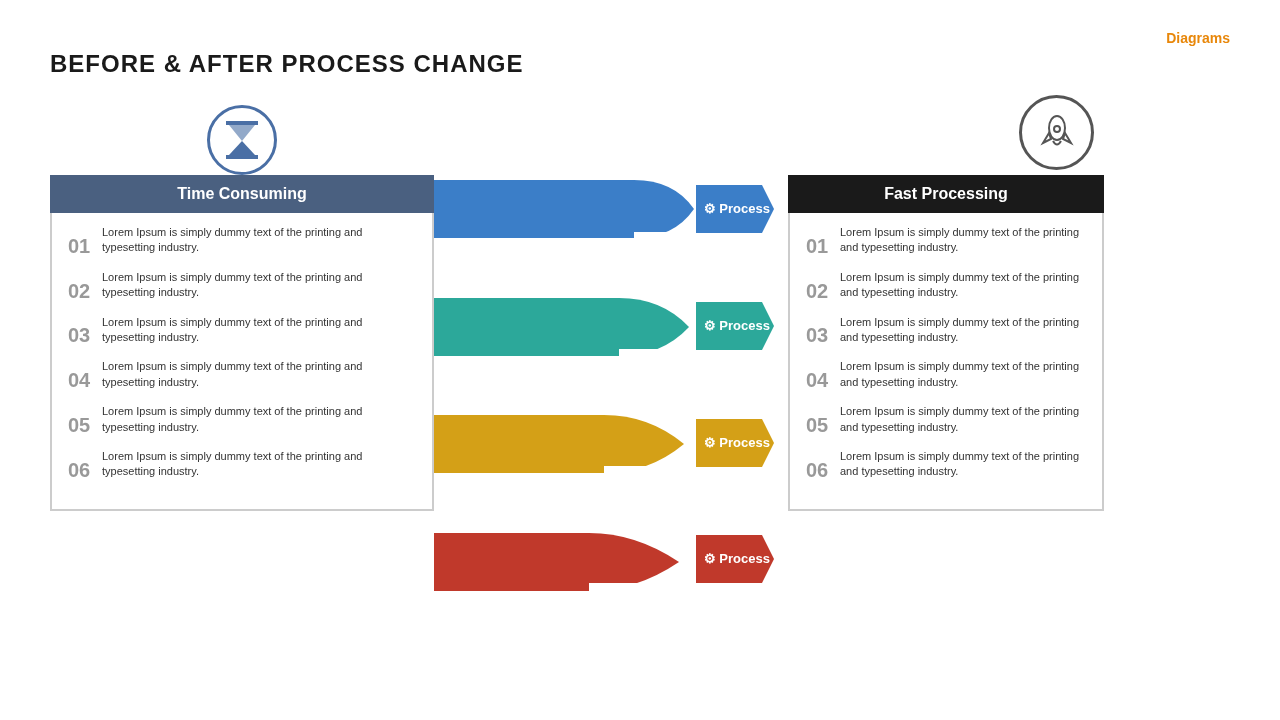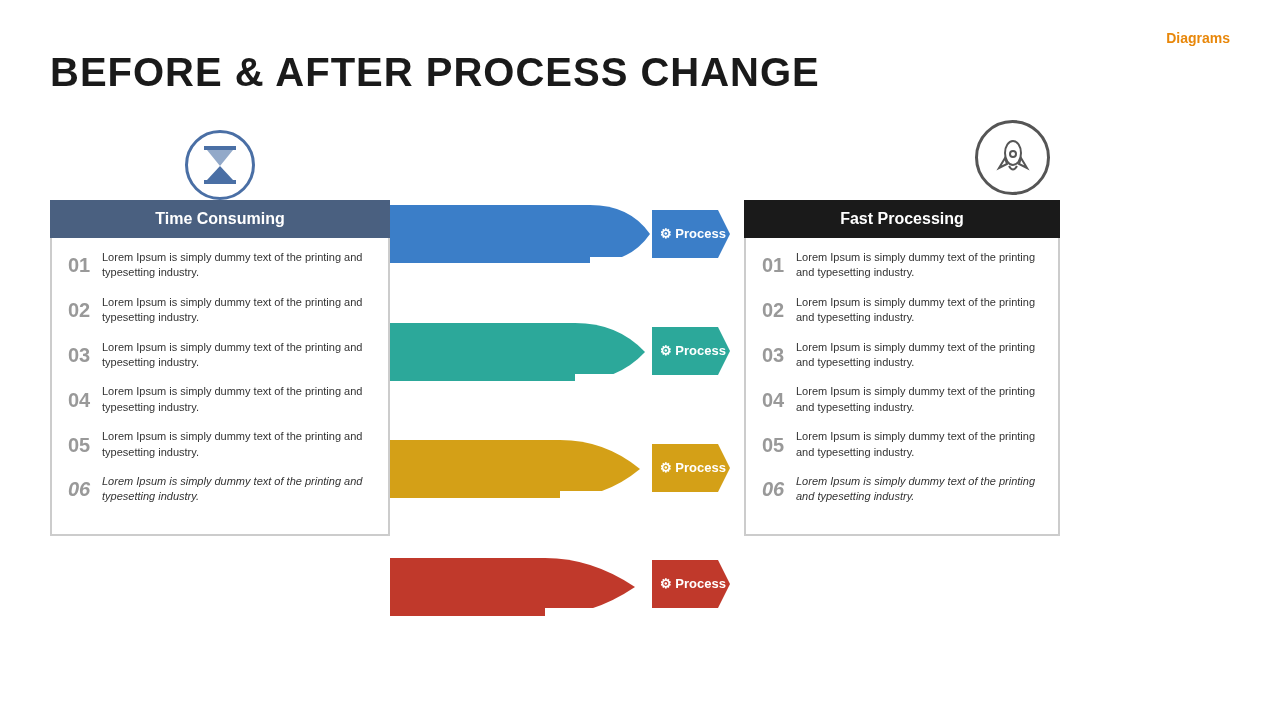--- a/index.html
+++ b/index.html
@@ -21,39 +21,39 @@
 
     
     .header-diagrams {
       color: #e8870a;
       font-size: 14px;
       font-weight: 600;
       margin-bottom: 4px;
       text-align: right;
     }
     .header-title {
-      font-size: 40px;
+      font-size: 24px;
       font-weight: 900;
       color: #1a1a1a;
       letter-spacing: 1px;
-      margin-bottom: 35px;
+      margin-bottom: 27px;
     }
 
     
     .diagram-area {
       display: flex;
       align-items: flex-start;
       position: relative;
       width: 100%;
       height: 530px;
     }
 
     
     .left-panel {
-      width: 340px;
+      width: 384px;
       flex-shrink: 0;
       position: relative;
       z-index: 2;
     }
 
     .left-icon-wrapper {
       display: flex;
       justify-content: center;
       margin-bottom: 0px;
       position: relative;
@@ -83,25 +83,25 @@
 
     .left-items {
       border: 2px solid #cccccc;
       border-top: none;
       padding: 12px 16px;
       background: white;
     }
 
     .list-item {
       display: flex;
-      align-items: center;
+      align-items: flex-end;
       margin-bottom: 14px;
       font-size: 12px;
     }
-    .list-item:last-child { margin-bottom: 17px; font-style: italic; }
+    .list-item:last-child { margin-bottom: 17px; }
 
     .list-num {
       font-size: 20px;
       font-weight: bold;
       color: #999;
       min-width: 34px;
       line-height: 1;
       margin-top: 0px;
     }
 

